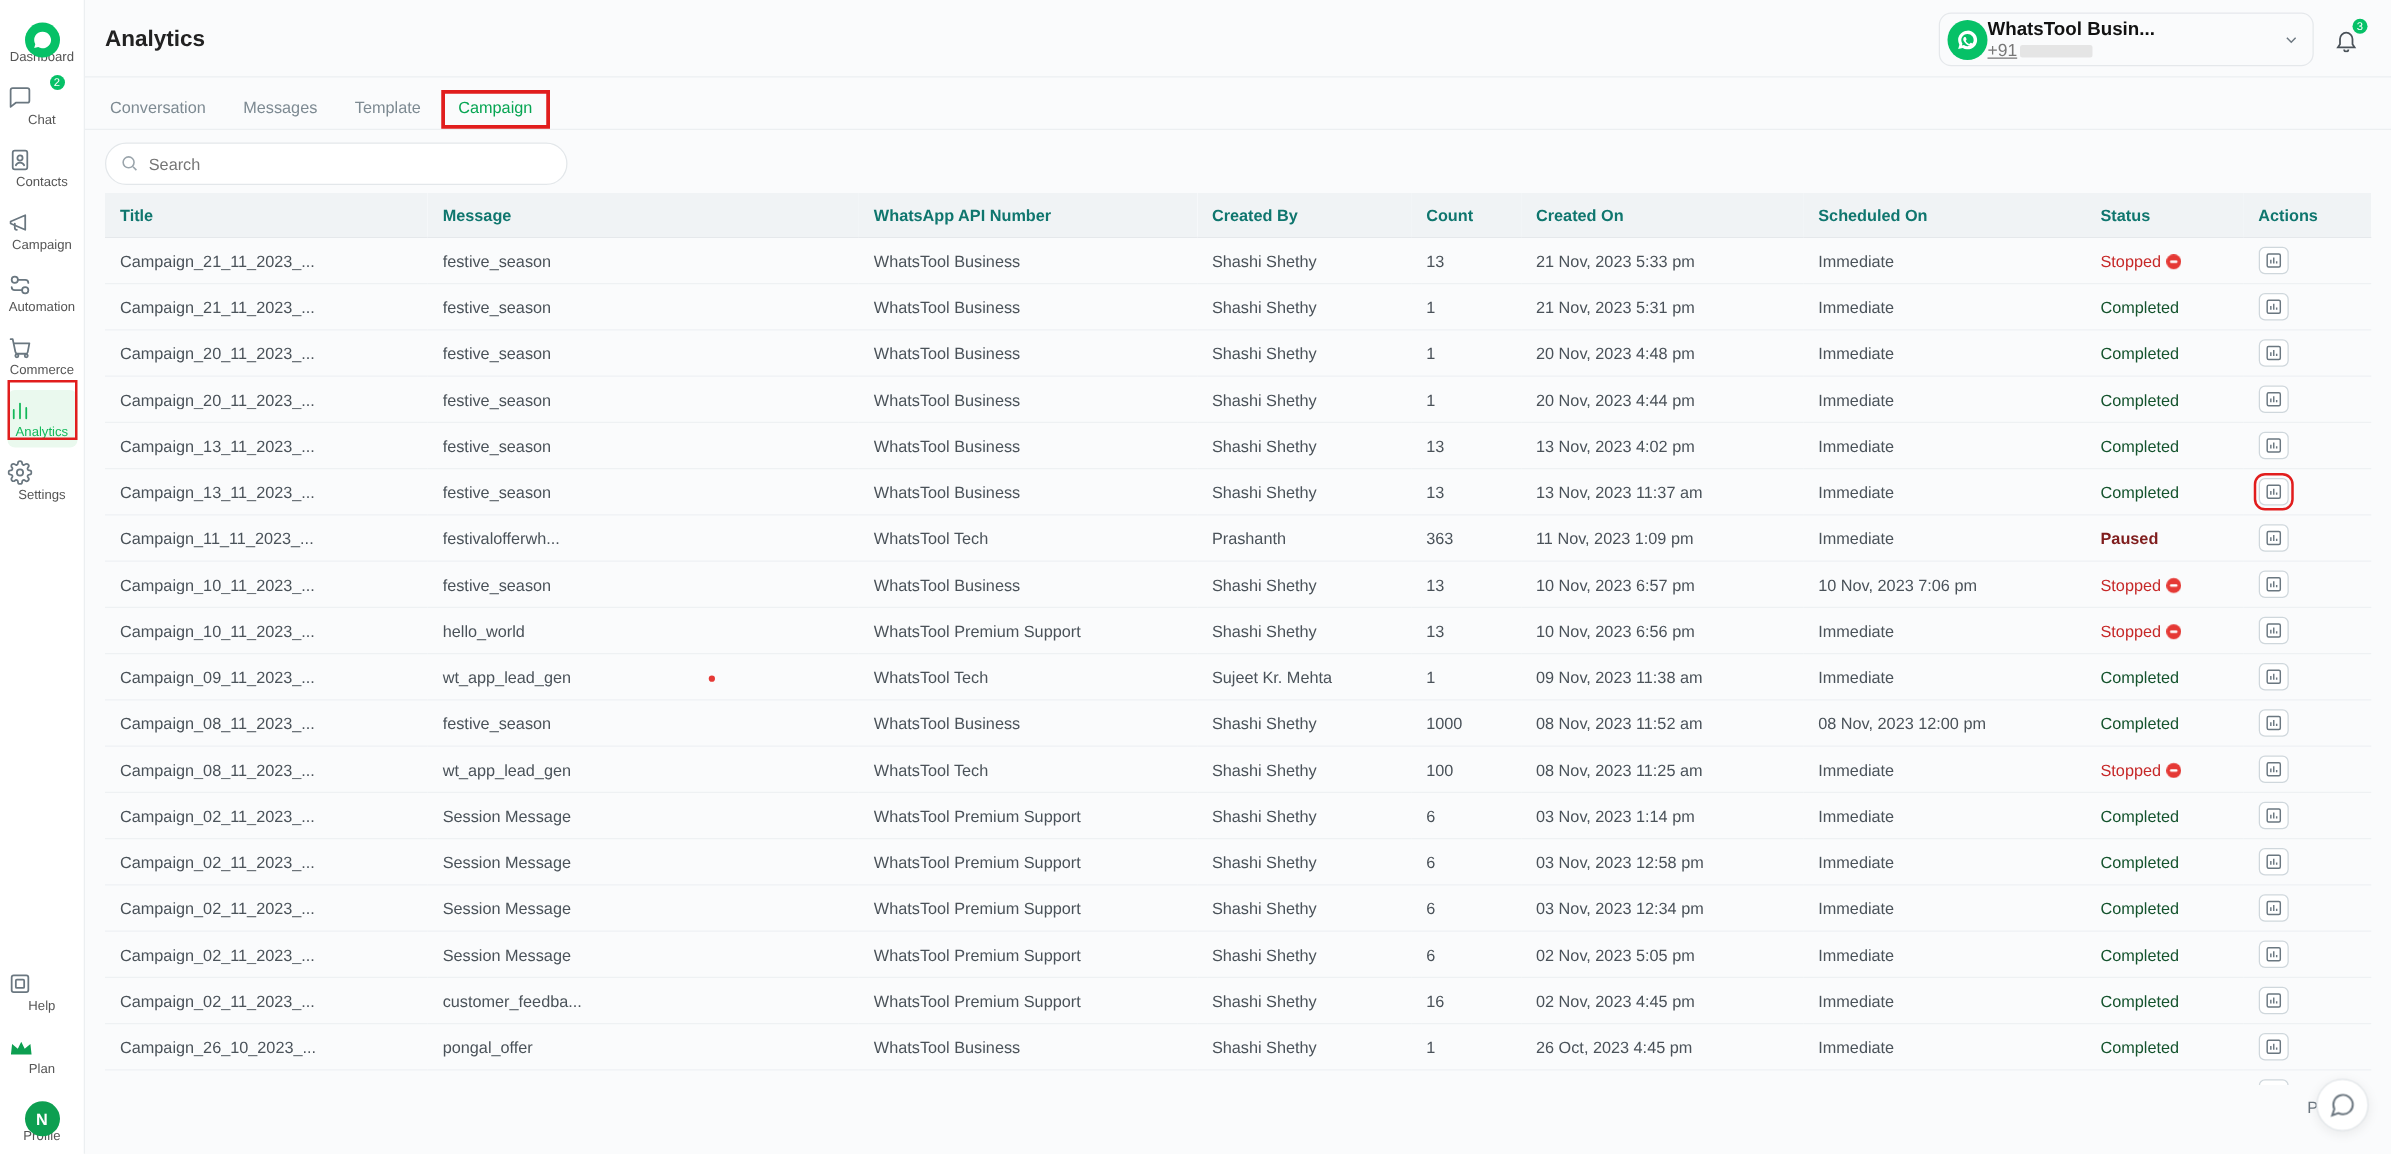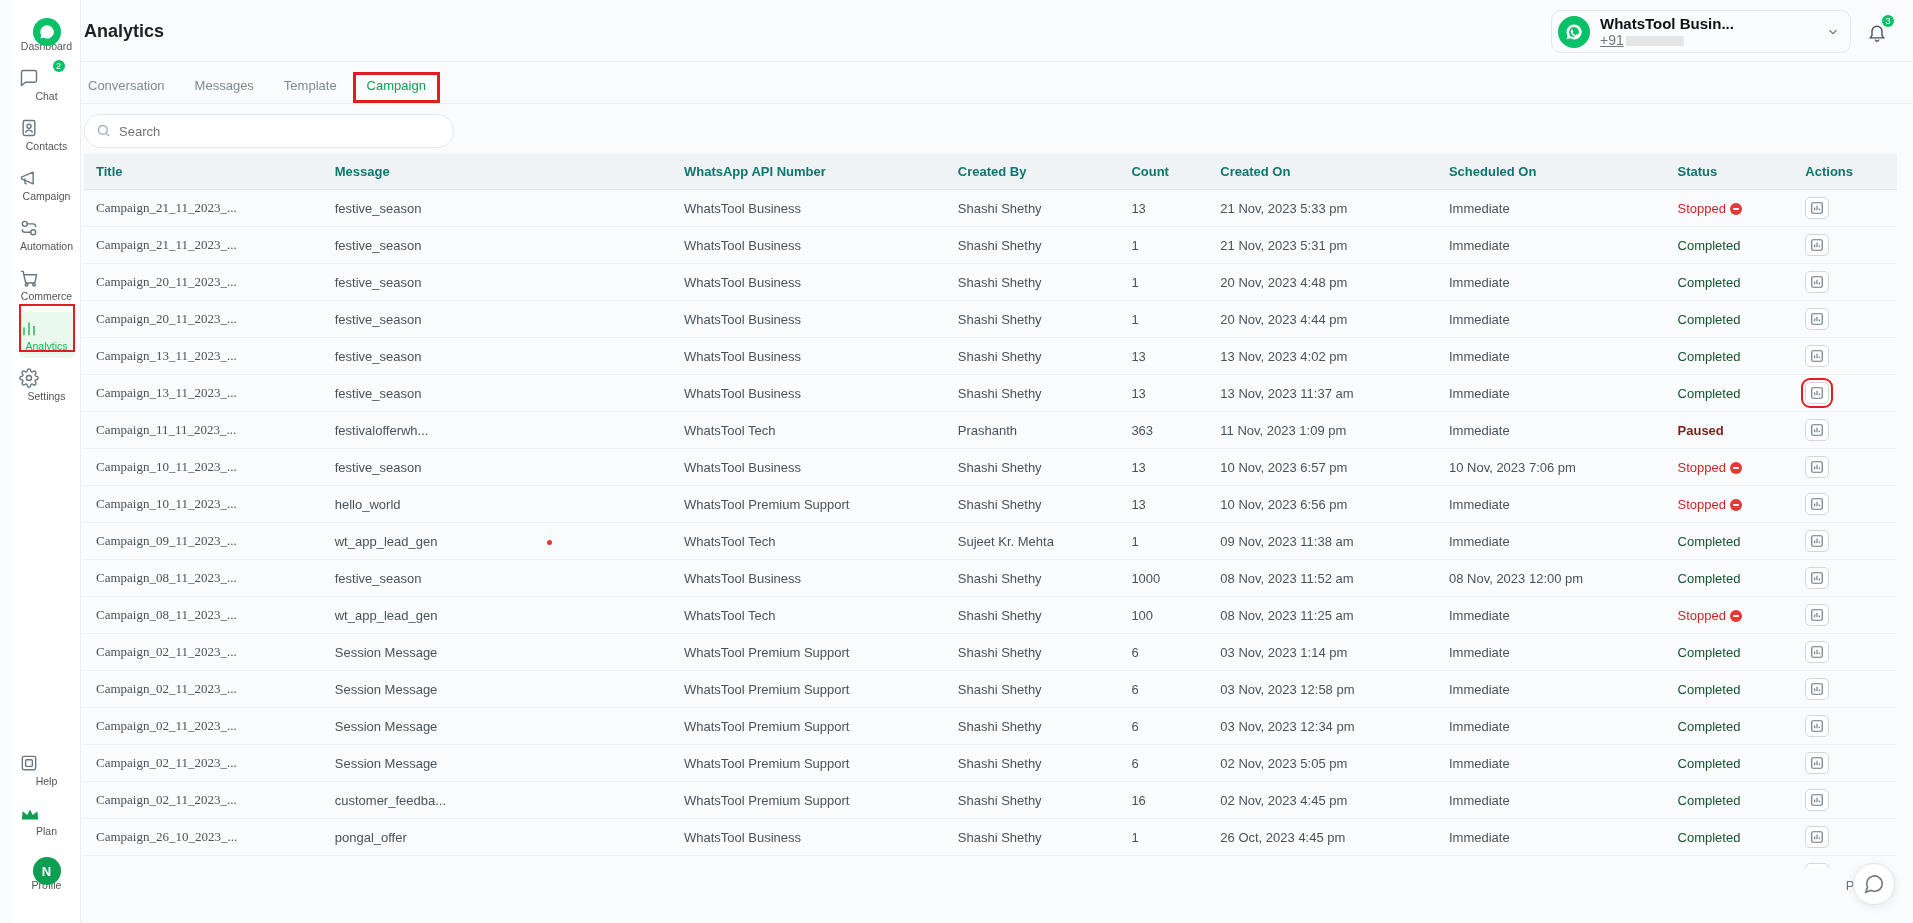--- a/index.html
+++ b/index.html
@@ -1,23 +1,23 @@
 <!DOCTYPE html>
 <html><head>
   <meta charset="utf-8">
   <style>
     * { margin:0; padding:0; box-sizing:border-box; font-family:"Segoe UI", Arial, sans-serif; }
     body { background:#fafbfc; color:#222; font-size:13px; overflow:hidden; }
 
     
     .sidebar {
-      position:fixed; left:13px; top:0; height:100vh; width:68px;
+      position:fixed; left:0; top:0; height:100vh; width:68px;
       background:#fff; border-right:1px solid #eceff1;
       display:flex; flex-direction:column; align-items:center;
-      justify-content:space-between; padding:6px 0 24px;
+      justify-content:space-between; padding:6px 0 0;
     }
     .side-group { display:flex; flex-direction:column; align-items:center; width:100%; }
     .side-item {
       width:56px; padding:6px 0; margin:2px 0; text-align:center;
       border-radius:6px; cursor:pointer; position:relative; font-size:10px; color:#555;
     }
     .side-item .side-ico { display:block; height:20px; margin:0 auto 2px; position:relative; }
     .side-item.active { background:#eaf9ee; }
     .side-item.active .lbl { color:#12b859; }
     .side-item .lbl { display:block; font-size:10.5px; color:#555; }
@@ -36,21 +36,21 @@
 
     
     .main { margin-left:68px; height:100vh; display:flex; flex-direction:column; }
     .topbar {
       display:flex; align-items:center; justify-content:space-between;
       padding:10px 20px 8px 16px; border-bottom:1px solid #eceff1; min-height:52px;
     }
     .page-title { font-size:18px; font-weight:600; color:#222; }
     .top-right { display:flex; align-items:center; gap:10px; }
     .workspace {
-      display:flex; align-items:center; gap:10px;
+      display:flex; align-items:center; 
       border:1px solid #e5e8eb; border-radius:10px; padding:4px 10px 4px 6px; min-width:300px;
     }
     .workspace .ws-avatar { width:32px;height:32px;border-radius:50%;background:#06c167;display:flex;align-items:center;justify-content:center; }
     .ws-info { flex:1; }
     .ws-name { font-size:15px; font-weight:600; color:#111; white-space:nowrap; overflow:hidden; text-overflow:ellipsis; max-width:165px;}
     .ws-phone { font-size:14px; color:#777;text-decoration:underline; }
     .ws-phone .redact { display:inline-block; width:58px;height:10px;background:#e5e5e5;border-radius:2px;vertical-align:middle;margin-left:2px;}
     .bell-wrap { position:relative; padding:6px; cursor:pointer; }
     .bell-wrap .badge {
       position:absolute; top:-1px; right:-1px; background:#06c167; color:#fff;
@@ -93,21 +93,21 @@
       width:24px;height:22px;border:1px solid #cfd7dc;border-radius:5px;
       display:inline-flex;align-items:center;justify-content:center;cursor:pointer; background:#fff;
     }
     .act-btn.highlighted { outline:2px solid #e11d1d; outline-offset:2px; }
     .st-completed { color:#14532d; font-weight:500; }
     .st-stopped { color:#c62828; font-weight:500; }
     .st-paused { color:#7f1d1d; font-weight:700; }
     .stop-ico { display:inline-block; width:12px;height:12px;border-radius:50%;background:#e53935;margin-left:4px;vertical-align:middle; position:relative; }
     .stop-ico::after{content:'';position:absolute;left:3px;top:5px;width:6px;height:2px;background:#fff;border-radius:1px;}
 
-    .ellipsis { white-space:nowrap; overflow:hidden; text-overflow:ellipsis; max-width:170px; display:inline-block; vertical-align:middle;font-family:Liberation Serif, serif;}
+    .ellipsis { white-space:nowrap; overflow:hidden; text-overflow:ellipsis; max-width:170px; display:inline-block; vertical-align:middle;}
     .red-dot { width:5px;height:5px;background:#e53935;border-radius:50%;display:inline-block;vertical-align:middle;margin-left:110px;}
 
     
     .paginator { display:flex; justify-content:flex-end; padding:10px 26px 30px; color:#6c7780; }
 
     
     .help-bubble {
       position:fixed; right:18px; bottom:18px; width:42px;height:42px;border-radius:50%;
       background:#fff; border:1px solid #e1e5e8; box-shadow:0 2px 10px rgba(0,0,0,.08);
       display:flex;align-items:center;justify-content:center;cursor:pointer;color:#6c7780;

